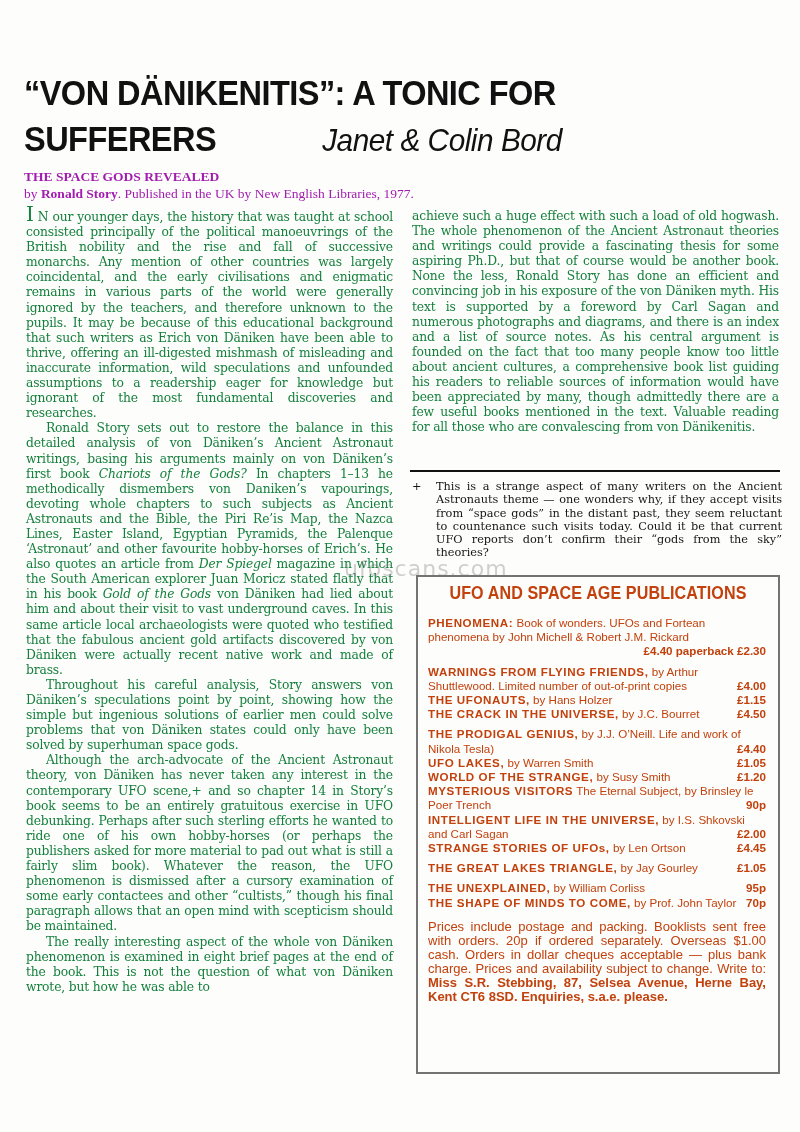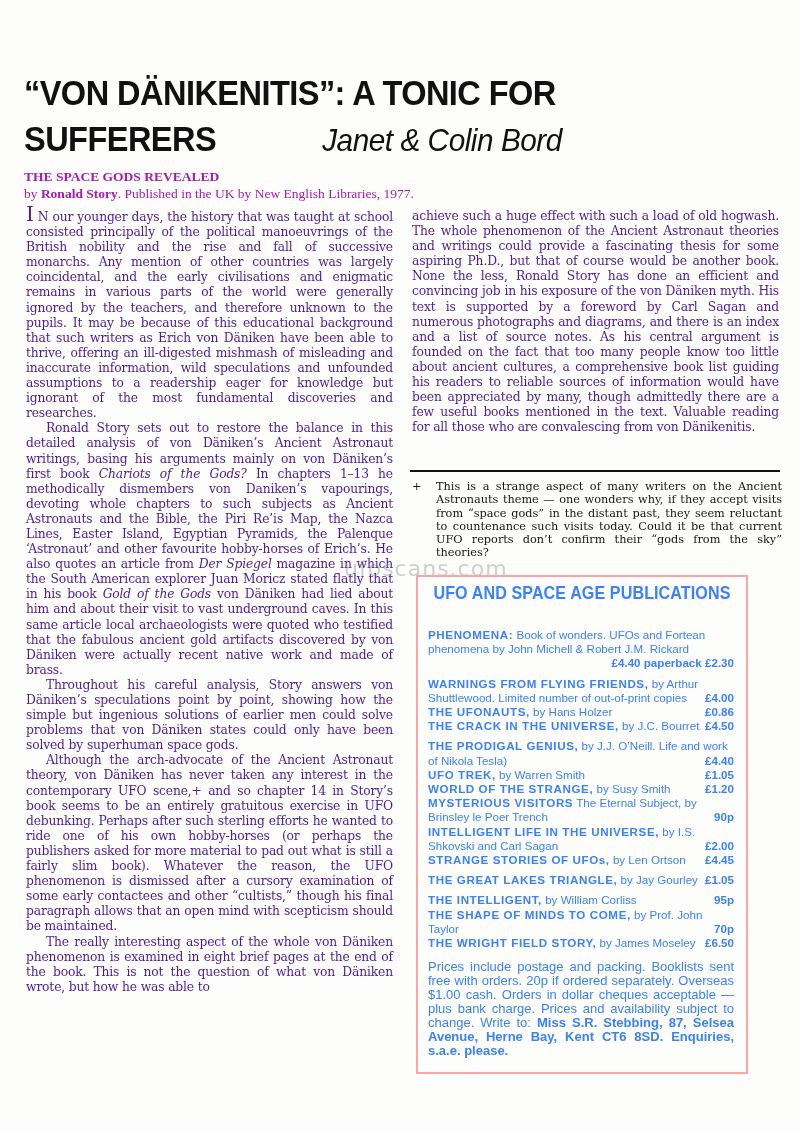--- a/index.html
+++ b/index.html
@@ -21,49 +21,49 @@
   .booktitle {
     position: absolute; left: 24px; top: 168px;
     font-family: "Liberation Serif", serif; font-size: 13.5px; line-height: 17px; color: #a21caf;
   }
   .booktitle .t { font-weight: bold; }
   .booktitle b { font-weight: bold; }
 
   .col {
     position: absolute; top: 207px; width: 367px;
     font-family: "DejaVu Serif", serif; font-size: 12.3px; line-height: 15.1px;
-    text-align: justify; color: #4c1d95; letter-spacing: -0.15px;
+    text-align: justify; color: #15803d; letter-spacing: -0.15px;
   }
   .col.left { left: 26px; }
   .col.right { left: 412px; top: 209px; }
   .col p { margin: 0; text-indent: 20px; }
   .col p.first { text-indent: 0; }
   .dropcap { font-size: 20px; line-height: 14px; margin-right: 4px; }
   i { font-style: italic; }
 
   .rule { position: absolute; left: 410px; top: 470px; width: 370px; height: 0; border-top: 2.5px solid #111; }
 
   .footnote {
     position: absolute; left: 412px; top: 480px; width: 370px;
     font-family: "DejaVu Serif", serif; font-size: 11.3px; line-height: 13.3px; color: #151515;
     display: flex;
   }
   .footnote .mark { width: 24px; flex: none; }
   .footnote .txt { flex: 1; text-align: justify; }
 
   .adbox {
-    position: absolute; left: 416px; top: 575px; width: 332px; height: 499px;
-    border: 2px solid #fca5a5; box-sizing: border-box;
-    font-family: "Liberation Sans", sans-serif; color: #3b82f6;
+    position: absolute; left: 416px; top: 575px; width: 364px; height: 499px;
+    border: 2px solid #737373; box-sizing: border-box;
+    font-family: "Liberation Sans", sans-serif; color: #c2410c;
   }
   .adtitle {
     text-align: center; font-weight: bold; font-size: 17.5px; margin-top: 6px; letter-spacing: 0.1px;
     transform: scaleX(0.92);
   }
-  .adlist { margin: 24px 12px 0 10px; font-size: 11.6px; line-height: 14.2px; }
+  .adlist { margin: 12px 12px 0 10px; font-size: 11.6px; line-height: 14.2px; }
   .aditem { display: block; }
   .aditem .name { font-weight: bold; letter-spacing: 0.6px; }
   .aditem .price { font-weight: bold; float: right; text-align: right; }
   .aditem .clear { clear: both; display: block; height: 0; }
   .adlist .gap { height: 6px; }
   .adfoot { margin: 10px 12px 12px 10px; font-size: 13px; line-height: 14px; text-align: justify; }
   .adfoot b { font-weight: bold; }
 
   .watermark {
     position: absolute; left: 344px; top: 556px;
@@ -108,32 +108,31 @@
   </div>
 
   <div class="watermark">ufoscans.com</div>
 
   <div class="adbox">
     <div class="adtitle">UFO AND SPACE AGE PUBLICATIONS</div>
     <div class="adlist" id="adlist">
         <div class="aditem"><span class="name">PHENOMENA:</span><span> Book of wonders. UFOs and Fortean phenomena by John Michell &amp; Robert J.M. Rickard</span><span class="price">£4.40 paperback £2.30</span><span class="clear"></span></div>
         <div class="gap"></div>
         <div class="aditem"><span class="name">WARNINGS FROM FLYING FRIENDS,</span><span> by Arthur Shuttlewood. Limited number of out-of-print copies</span><span class="price">£4.00</span><span class="clear"></span></div>
-        <div class="aditem"><span class="name">THE UFONAUTS,</span><span> by Hans Holzer</span><span class="price">£0.86</span><span class="clear"></span></div>
+        <div class="aditem"><span class="name">THE UFONAUTS,</span><span> by Hans Holzer</span><span class="price">£1.15</span><span class="clear"></span></div>
         <div class="aditem"><span class="name">THE CRACK IN THE UNIVERSE,</span><span> by J.C. Bourret</span><span class="price">£4.50</span><span class="clear"></span></div>
         <div class="gap"></div>
         <div class="aditem"><span class="name">THE PRODIGAL GENIUS,</span><span> by J.J. O’Neill. Life and work of Nikola Tesla)</span><span class="price">£4.40</span><span class="clear"></span></div>
-        <div class="aditem"><span class="name">UFO TREK,</span><span> by Warren Smith</span><span class="price">£1.05</span><span class="clear"></span></div>
+        <div class="aditem"><span class="name">UFO LAKES,</span><span> by Warren Smith</span><span class="price">£1.05</span><span class="clear"></span></div>
         <div class="aditem"><span class="name">WORLD OF THE STRANGE,</span><span> by Susy Smith</span><span class="price">£1.20</span><span class="clear"></span></div>
         <div class="aditem"><span class="name">MYSTERIOUS VISITORS</span><span> The Eternal Subject, by Brinsley le Poer Trench</span><span class="price">90p</span><span class="clear"></span></div>
         <div class="aditem"><span class="name">INTELLIGENT LIFE IN THE UNIVERSE,</span><span> by I.S. Shkovski and Carl Sagan</span><span class="price">£2.00</span><span class="clear"></span></div>
         <div class="aditem"><span class="name">STRANGE STORIES OF UFOs,</span><span> by Len Ortson</span><span class="price">£4.45</span><span class="clear"></span></div>
         <div class="gap"></div>
         <div class="aditem"><span class="name">THE GREAT LAKES TRIANGLE,</span><span> by Jay Gourley</span><span class="price">£1.05</span><span class="clear"></span></div>
         <div class="gap"></div>
-        <div class="aditem"><span class="name">THE INTELLIGENT,</span><span> by William Corliss</span><span class="price">95p</span><span class="clear"></span></div>
+        <div class="aditem"><span class="name">THE UNEXPLAINED,</span><span> by William Corliss</span><span class="price">95p</span><span class="clear"></span></div>
         <div class="aditem"><span class="name">THE SHAPE OF MINDS TO COME,</span><span> by Prof. John Taylor</span><span class="price">70p</span><span class="clear"></span></div>
-        <div class="aditem"><span class="name">THE WRIGHT FIELD STORY,</span><span> by James Moseley</span><span class="price">£6.50</span><span class="clear"></span></div>
       </div>
     <div class="adfoot"><span>Prices include postage and packing. Booklists sent free with orders. 20p if ordered separately. Overseas $1.00 cash. Orders in dollar cheques acceptable — plus bank charge. Prices and availability subject to change. Write to: </span><b>Miss S.R. Stebbing, 87, Selsea Avenue, Herne Bay, Kent CT6 8SD. Enquiries, s.a.e. please.</b></div>
   </div>
 
 </div>
 
 </body></html>

